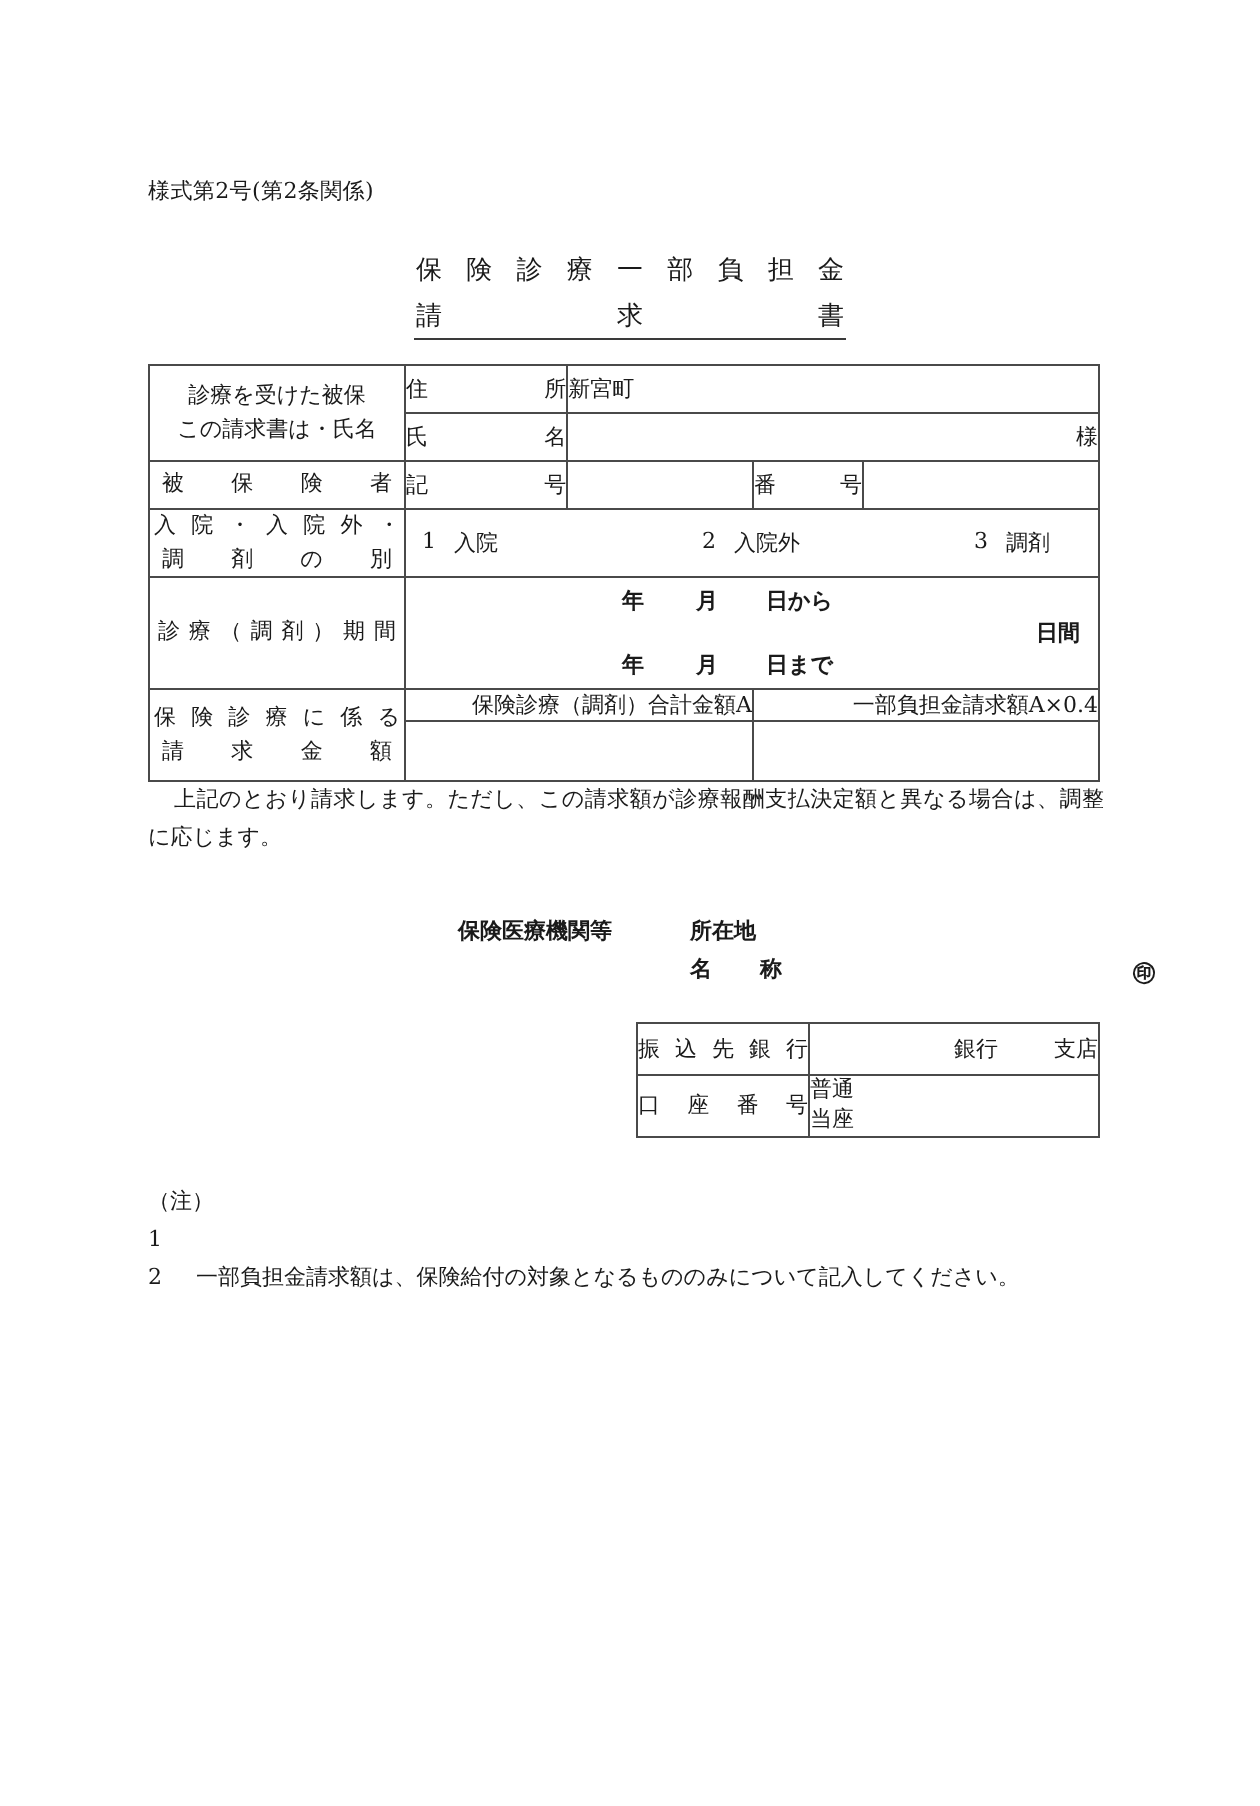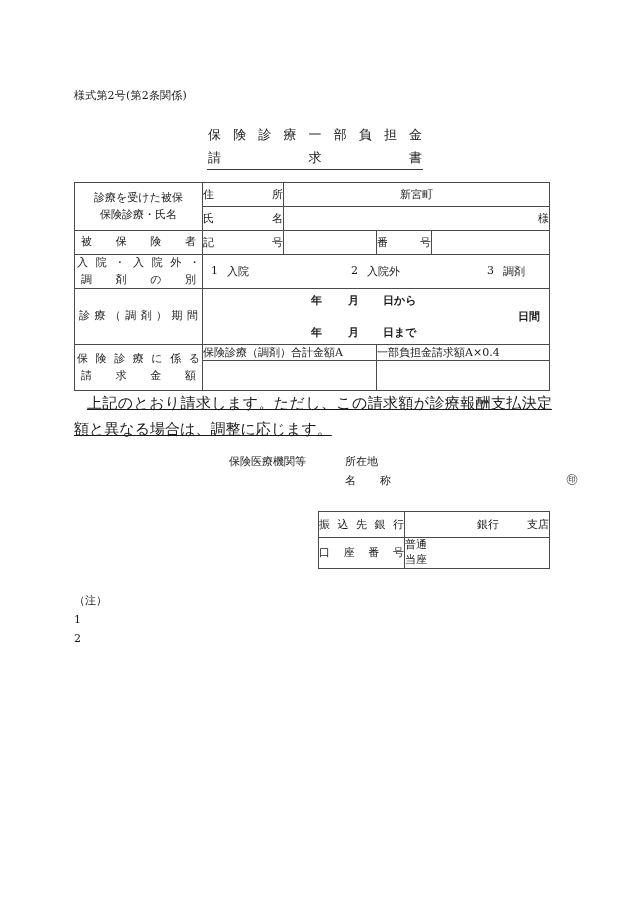--- a/index.html
+++ b/index.html
@@ -89,21 +89,20 @@
     white-space: nowrap;
     padding: 0 6px;
   }
   .sublbl {
     width: 62px;
     text-align: center;
     padding: 4px 7px;
   }
   .cellval {
     padding: 4px 8px;
-    text-align: center;
   }
   .cellval-right {
     padding: 4px 8px;
     text-align: right;
   }
   .h24 { height: 24px; }
 
   
   .kind-row {
     display: flex;
@@ -140,51 +139,51 @@
     position: absolute;
     right: 9px;
     top: 20px;
     white-space: nowrap;
   }
   .dseg { display: inline-block; }
   .gap-a { display: inline-block; width: 26px; }
   .gap-b { display: inline-block; width: 24px; }
 
   .amt-head {
-    text-align: left;
+    text-align: right;
     padding: 4px 4px;
     white-space: nowrap;
   }
   .amt-blank { height: 30px; }
 
   
   .statement {
     position: absolute;
     left: 74px;
     top: 378px;
     width: 478px;
-    font-size: 15px;
+    font-size: 11px;
     line-height: 1.75;
     text-indent: 13px;
     text-align: justify;
-    text-decoration: underline;
   }
 
   
   .inst {
     position: absolute;
     left: 229px;
     top: 442px;
     font-size: 11px;
   }
   .inst-row {
     display: flex;
-    align-items: flex-start;
+    align-items: flex-end;
     height: 19px;
     white-space: nowrap;
+    font-weight: bold;
   }
   .inst-name-label { width: 116px; }
   .inst-field { width: 52px; }
   .inst-field.sp {
     display: flex;
     justify-content: space-between;
     width: 46px;
   }
   .seal {
     margin-left: 175px;
@@ -273,21 +272,21 @@
       <span>書</span>
     </div>
   </div>
 
   <table class="main-table">
     <tbody>
 
       <tr>
         <td class="lbl" rowspan="2">
           <div>診療を受けた被保</div>
-          <div>保険診療・氏名</div>
+          <div>この請求書は・氏名</div>
         </td>
         <td class="sublbl">
           <div class="spread">
             <span>住</span>
             <span>所</span>
           </div>
         </td>
         <td class="cellval h24" colspan="3">新宮町</td>
       </tr>
 
@@ -472,16 +471,17 @@
     </tbody>
   </table>
 
   <div class="notes">
     <div class="notes-head">（注）</div>
     <div class="note-row">
       <span class="note-num">1</span>
     </div>
     <div class="note-row">
       <span class="note-num">2</span>
+      <span>一部負担金請求額は、保険給付の対象となるもののみについて記入してください。</span>
     </div>
   </div>
 
 </div>
 
 </body></html>

